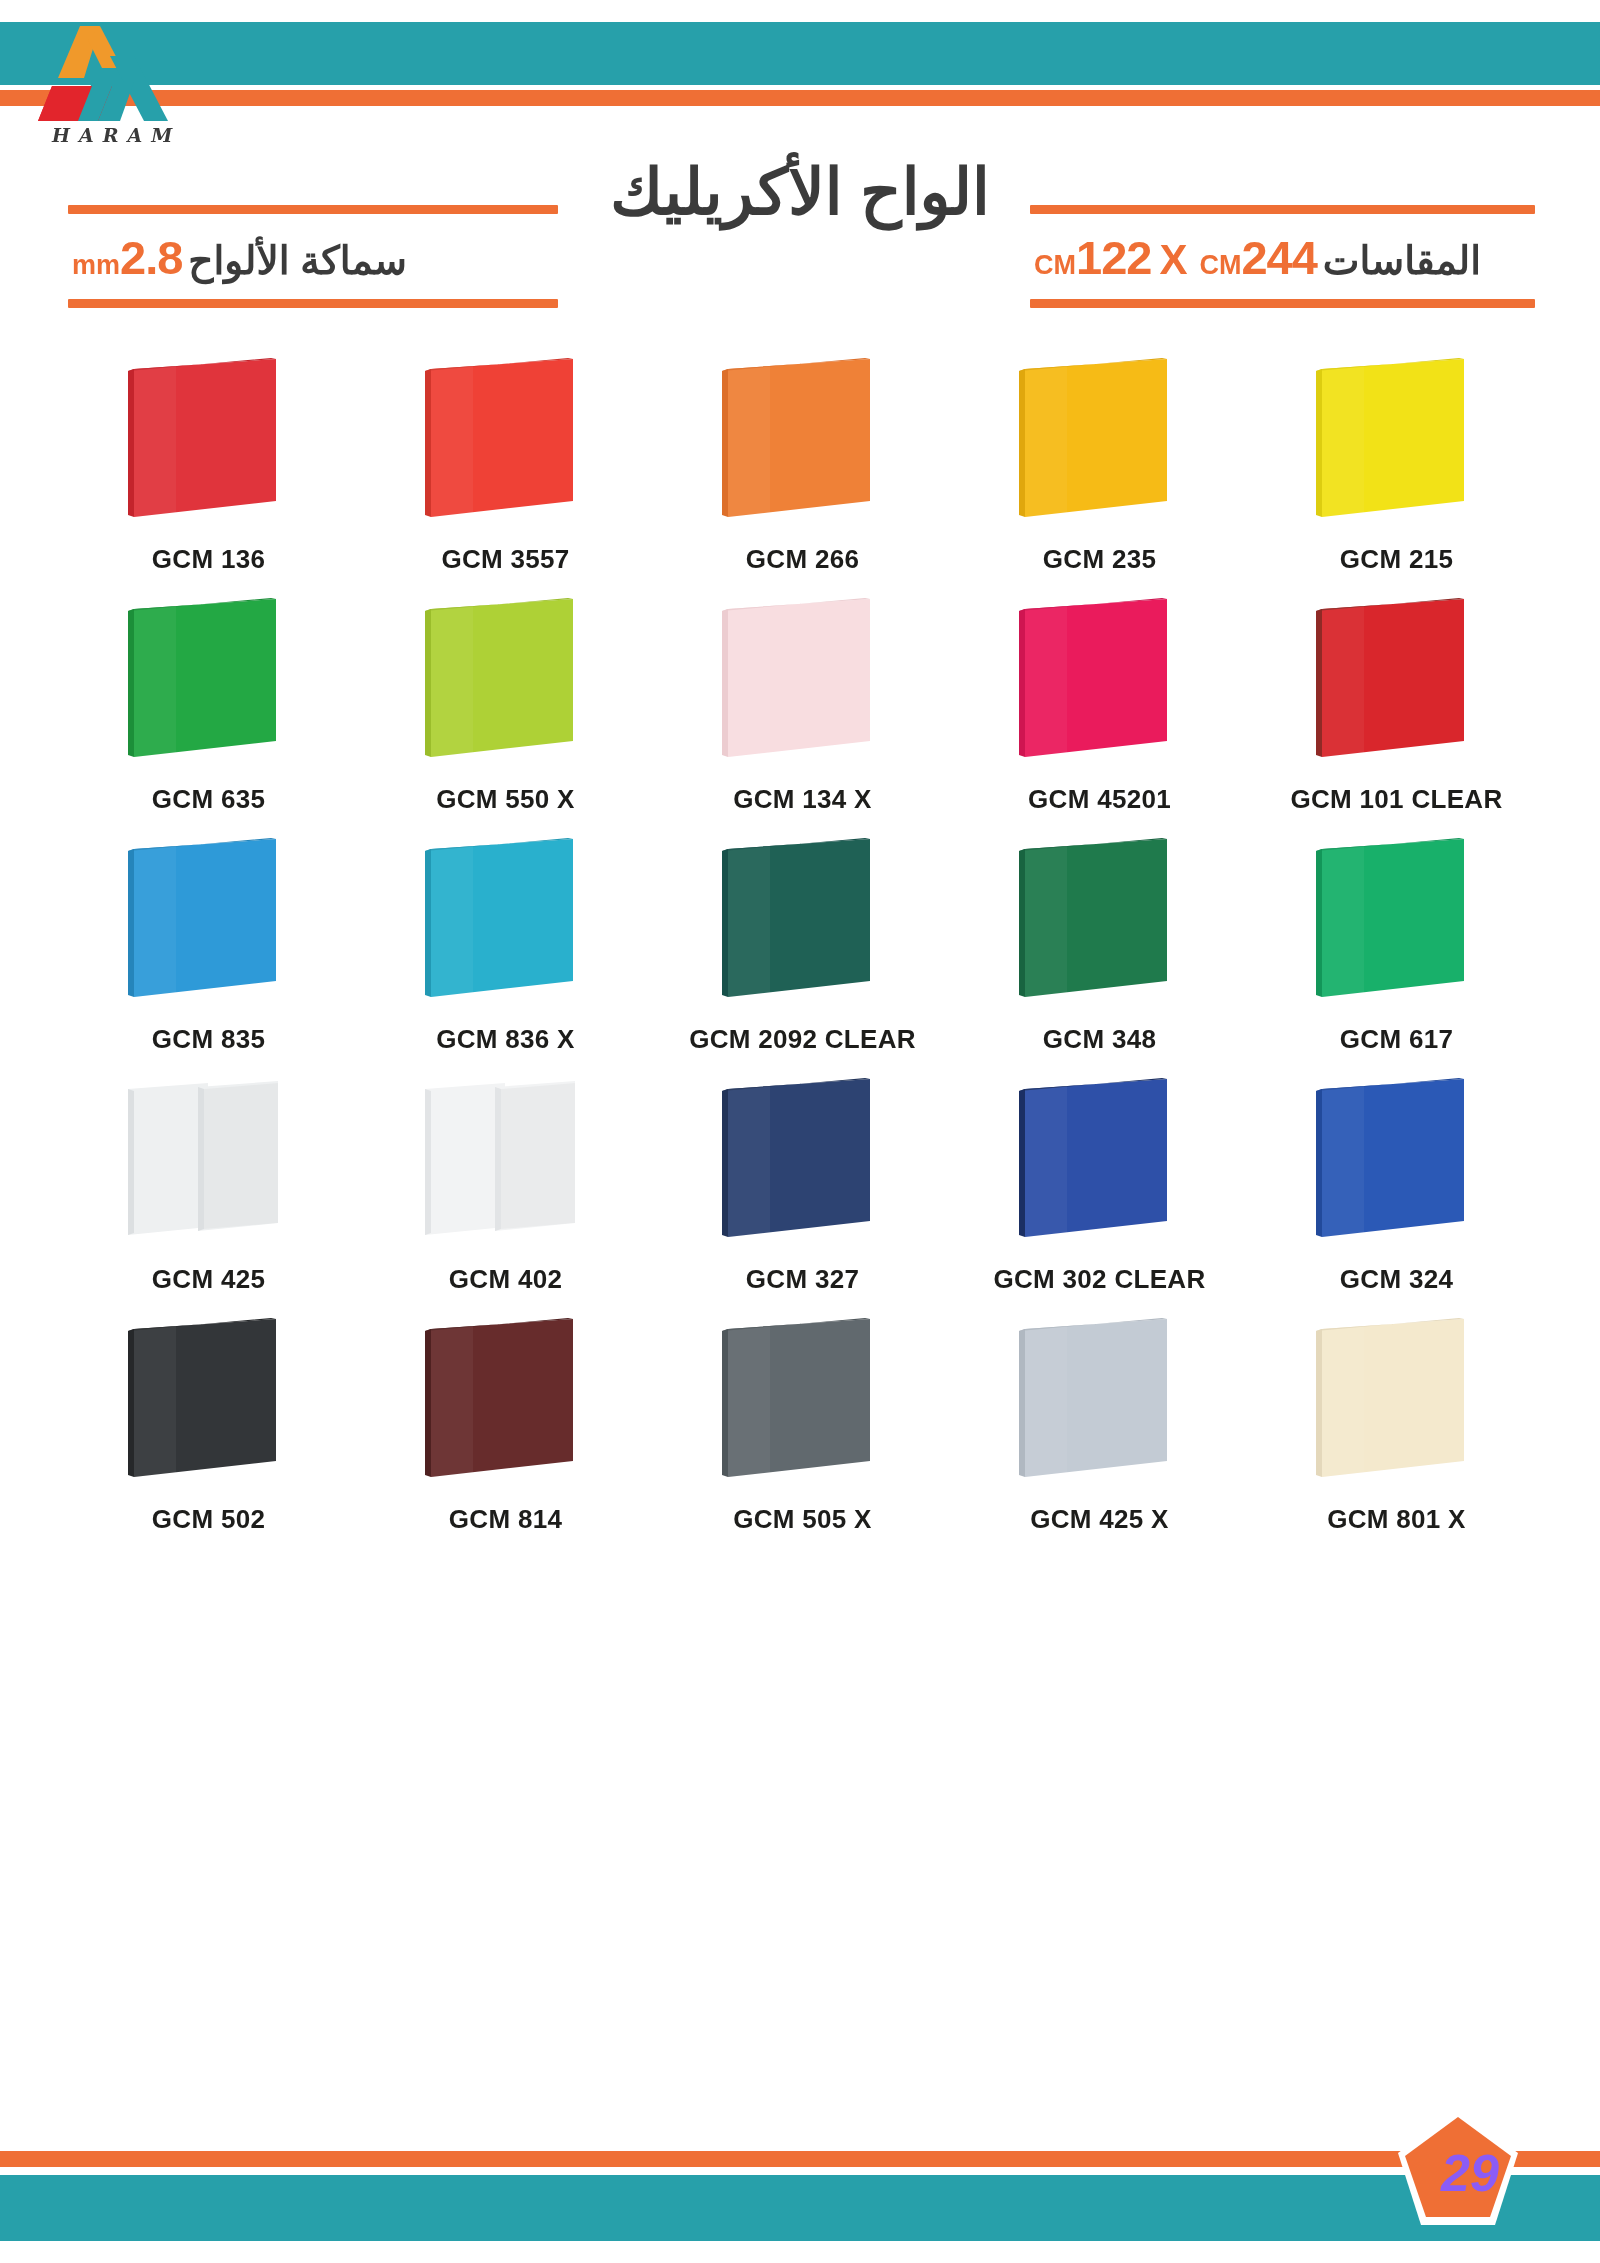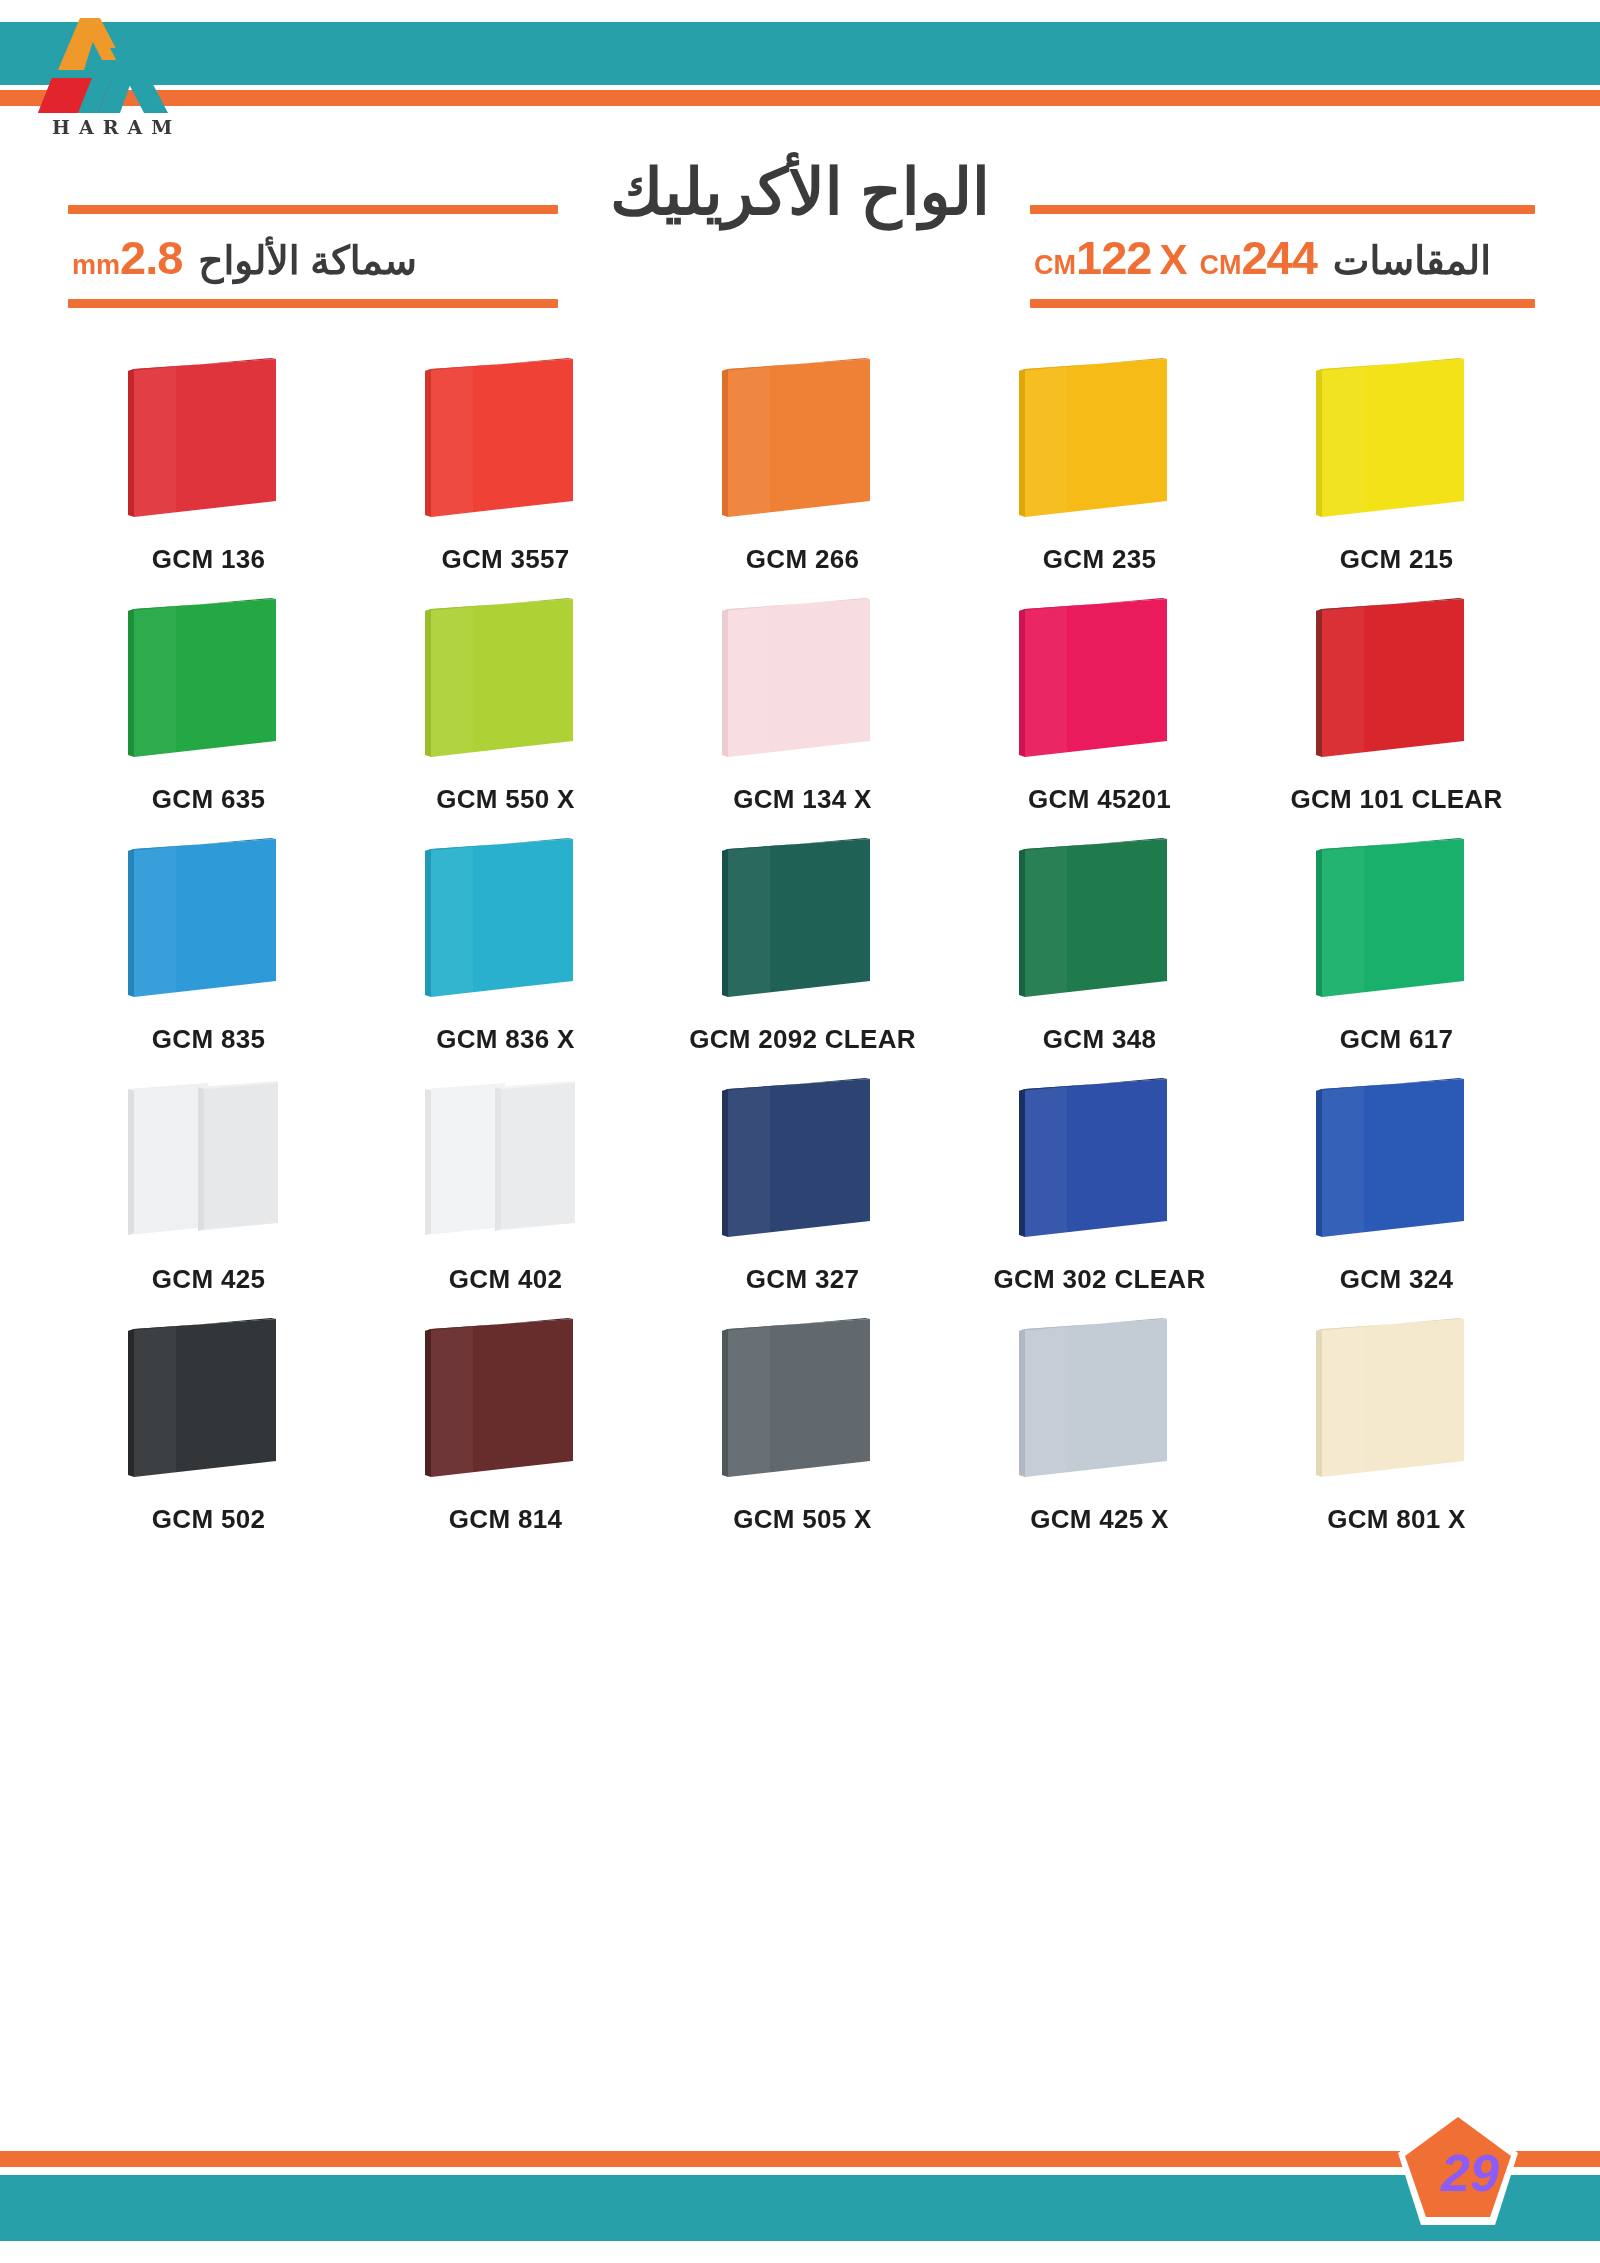--- a/index.html
+++ b/index.html
@@ -10,21 +10,21 @@
     overflow:hidden;
     position:relative;
   }
 
   
   .header{position:absolute;top:0;left:0;width:1600px;height:108px;}
   .hdr-teal{position:absolute;left:0;top:22px;width:1600px;height:63px;background:#27a0aa;}
   .hdr-orange{position:absolute;left:0;top:90px;width:1600px;height:16px;background:#ef6f35;}
 
   
-  .logo{position:absolute;left:22px;top:8px;width:190px;height:130px;}
+  .logo{position:absolute;left:22px;top:16px;width:190px;height:130px;font-style:italic;}
   .logo svg{display:block;}
   .logo-word{
     position:absolute;left:30px;top:108px;
     font-family:"DejaVu Serif", serif;
     font-size:19px;font-weight:700;letter-spacing:9px;
     color:#3a3a3a;white-space:nowrap;
   }
 
   
   .title{
@@ -38,21 +38,21 @@
   .spec{position:absolute;top:205px;}
   .spec .rule{height:9px;background:#ef6f35;border-radius:1px;}
   .spec .rowtxt{
     display:flex;align-items:baseline;justify-content:flex-end;
     direction:rtl;
     padding:16px 0 14px 0;
     white-space:nowrap;
   }
   .spec .ar{
     font-size:39px;font-weight:700;color:#3b3b3b;
-    margin-left:16px;
+    margin-left:6px;
   }
   .spec .num{font-size:47px;font-weight:700;color:#ef6f35;letter-spacing:-1px;direction:ltr;}
   .spec .unit{font-size:27px;font-weight:700;color:#ef6f35;direction:ltr;margin-left:4px;}
   .spec .xsym{font-size:42px;font-weight:700;color:#ef6f35;direction:ltr;margin:0 8px;}
 
   #spec-thickness{left:68px;width:490px;}
   #spec-size{left:1030px;width:505px;}
 
   
   .grid{

